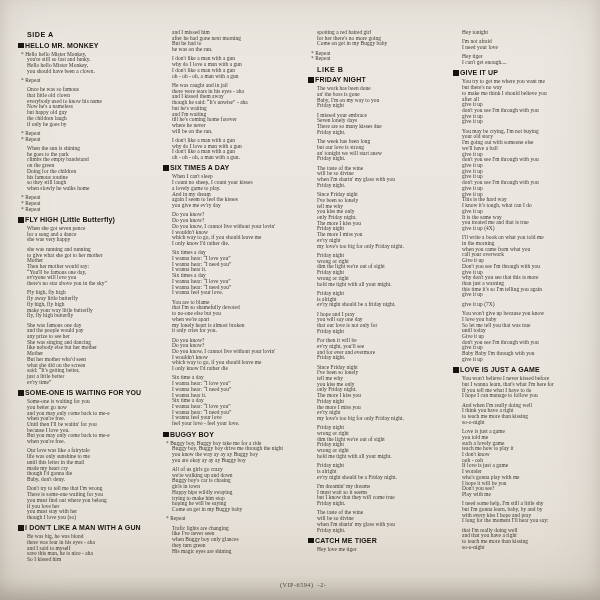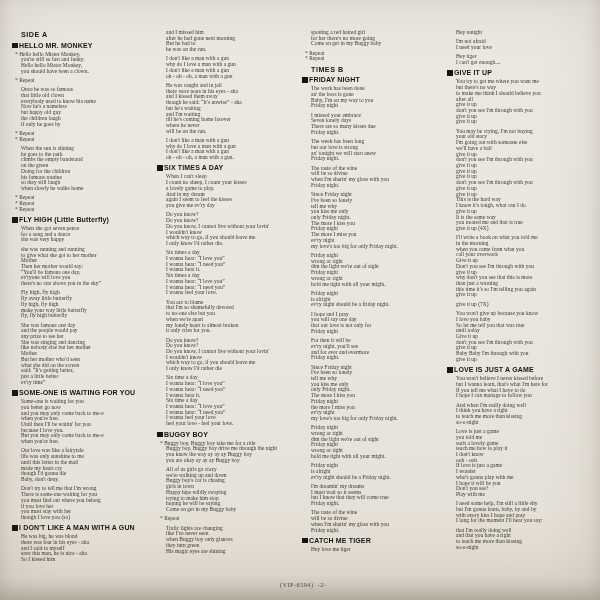--- a/index.html
+++ b/index.html
@@ -7,21 +7,21 @@
     position:relative;width:600px;height:600px;overflow:hidden;
     background:linear-gradient(180deg,#ece8e1 0%,#eae6df 55%,#e6e1d8 85%,#ded8cd 96%,#c9c2b5 100%);
     font-family:"Liberation Serif", serif;
     color:#3a362e;
   }
   .sheet::after{
     content:"";position:absolute;inset:0;pointer-events:none;
     box-shadow:inset 0 0 55px rgba(115,105,88,0.20), inset 0 -6px 14px rgba(100,90,75,0.18);
   }
   .cols{
-    position:absolute;left:12px;top:30px;
+    position:absolute;left:18px;top:30px;
     display:flex;gap:7px;align-items:flex-start;
   }
   .col{width:138px;flex:0 0 138px;}
   .side-label{
     font-family:"Liberation Sans", sans-serif;font-weight:700;
     font-size:7.2px;letter-spacing:0.5px;color:#181511;
     padding-left:9px;margin:1px 0 2px 0;line-height:8px;
   }
   .song-title{
     font-family:"Liberation Sans", sans-serif;font-weight:700;
@@ -274,21 +274,21 @@
       <div class="col">
         <div class="stanza">
           <div class="line">spotting a red haired girl</div>
           <div class="line">for her there's no more going</div>
           <div class="line">Come on get in my Buggy baby</div>
         </div>
         <div class="stanza">
           <div class="line star">* Repeat</div>
           <div class="line star">* Repeat</div>
         </div>
-        <div class="side-label">TIMES B</div>
+        <div class="side-label">LIKE B</div>
         <div class="song-title"><span class="marker"></span><span>FRIDAY NIGHT</span></div>
         <div class="stanza">
           <div class="line">The work has been done</div>
           <div class="line">an' the boss is gone</div>
           <div class="line">Baby, I'm on my way to you</div>
           <div class="line">Friday night</div>
         </div>
         <div class="stanza">
           <div class="line">I missed your embrace</div>
           <div class="line">Seven lonely days</div>

